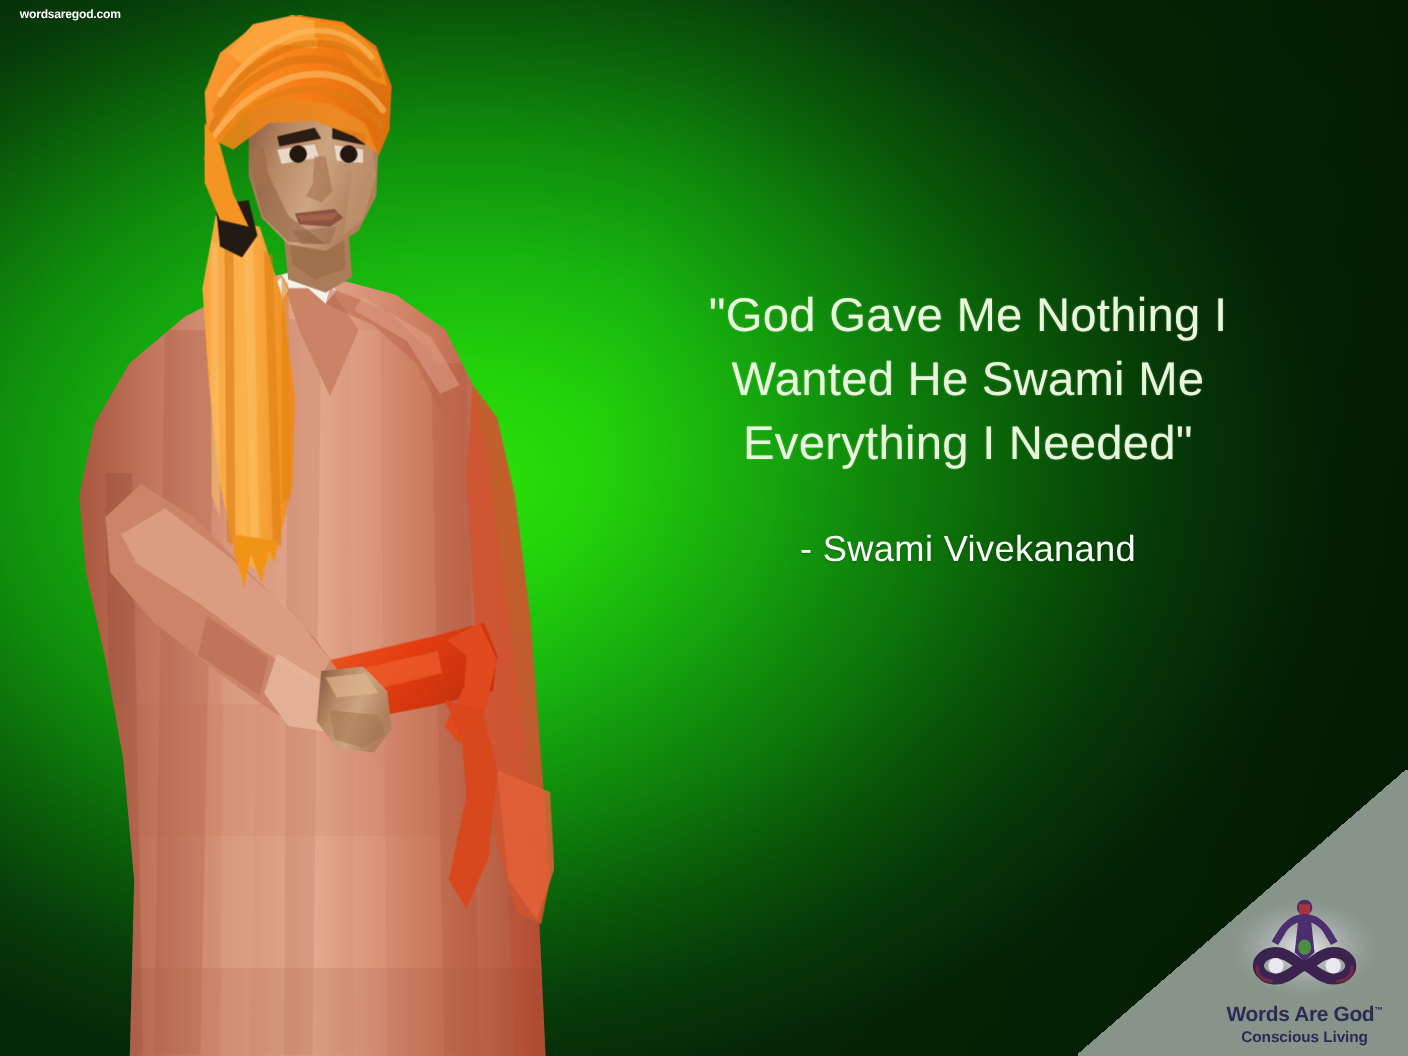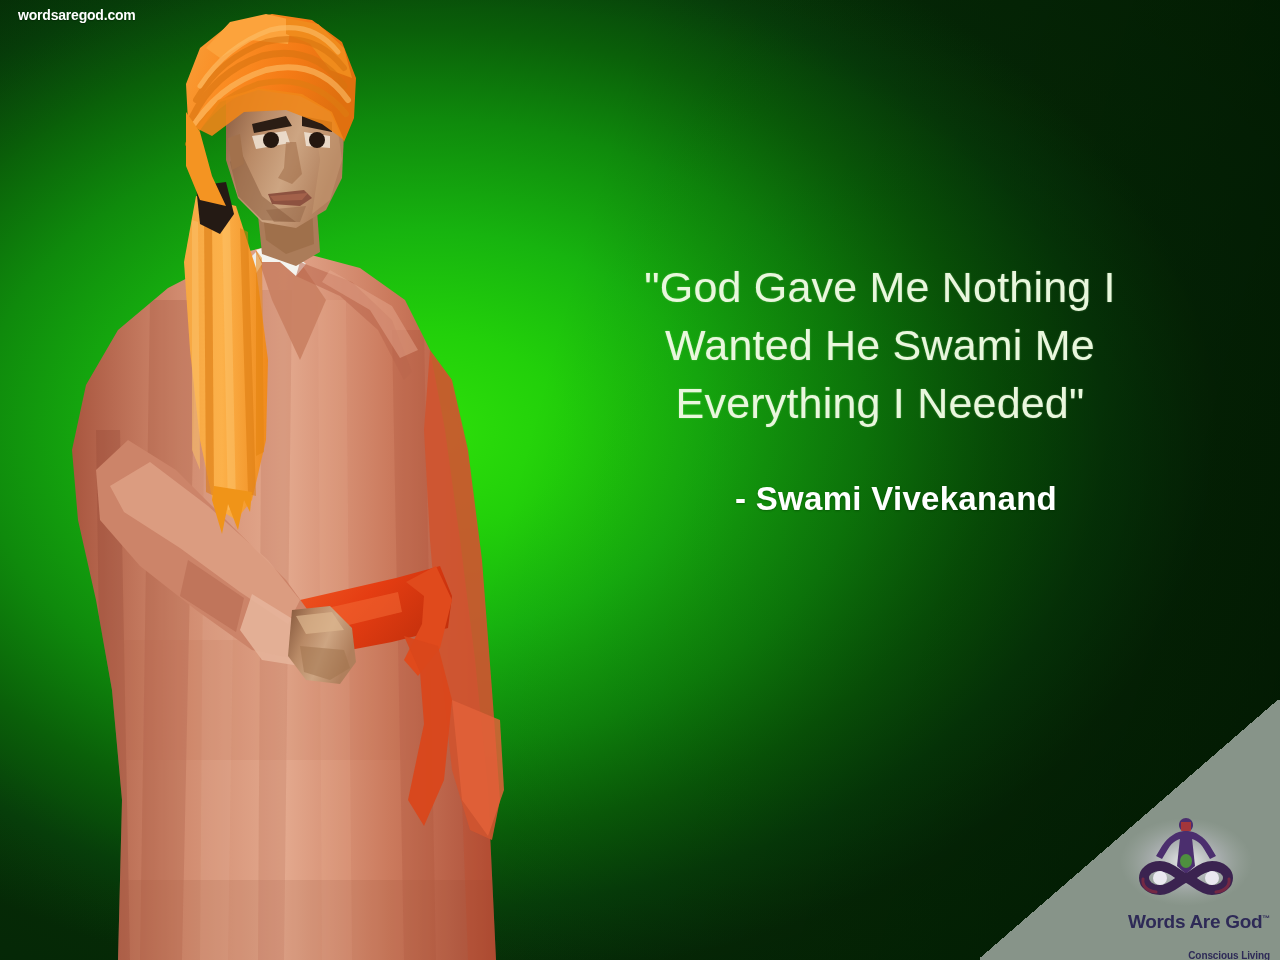--- a/index.html
+++ b/index.html
@@ -32,21 +32,21 @@
     background:
       linear-gradient(105deg, rgba(0,0,0,0) 42%, rgba(0,18,0,0.32) 76%, rgba(0,14,0,0.55) 100%),
       radial-gradient(ellipse 90% 85% at 38% 48%, rgba(0,0,0,0) 55%, rgba(0,20,0,0.42) 100%);
     pointer-events: none;
   }
   
   #watermark {
     position: absolute;
     left: 18px;
     top: 7px;
-    font-size: 14px;
+    font-size: 11px;
     font-weight: bold;
     color: #ffffff;
     letter-spacing: -0.2px;
     z-index: 40;
     text-shadow: 0 1px 1px rgba(0,0,0,0.25);
   }
   
   #quote-block {
     position: absolute;
     left: 590px;
@@ -59,26 +59,26 @@
     font-size: 43px;
     line-height: 58px;
     font-weight: 300;
     color: #e9f7dd;
     letter-spacing: 0.2px;
     white-space: nowrap;
     text-shadow: 0 0 2px rgba(210,255,190,0.35);
   }
   #attribution {
     position: absolute;
-    left: 606px;
+    left: 590px;
     top: 480px;
     width: 580px;
     text-align: center;
     font-size: 33px;
-    font-weight: bold;
+    font-weight: normal;
     color: #ffffff;
     letter-spacing: 0.3px;
     z-index: 30;
     text-shadow: 0 1px 2px rgba(0,40,0,0.35);
   }
   
   #portrait {
     position: absolute;
     left: 0;
     top: 0;
@@ -103,38 +103,38 @@
     width: 168px;
     height: 140px;
     z-index: 50;
   }
   #logo-mark {
     position: relative;
     width: 168px;
     height: 96px;
   }
   .logo-text {
-    text-align: right;
+    text-align: center;
     color: #2e2a57;
     font-weight: bold;
     line-height: 1;
   }
   #logo-title {
     font-size: 19px;
     letter-spacing: -0.3px;
     position: relative;
   }
   #logo-tm {
     font-size: 8px;
     vertical-align: super;
     font-weight: bold;
   }
   #logo-sub {
-    font-size: 10px;
-    margin-top: 20px;
+    font-size: 14px;
+    margin-top: 3px;
     letter-spacing: -0.1px;
   }
 </style>
 </head>
 <body>
 
 <div id="poster">
 
   <svg id="portrait" viewBox="0 0 560 960" preserveAspectRatio="xMinYMax meet">
     <defs>

